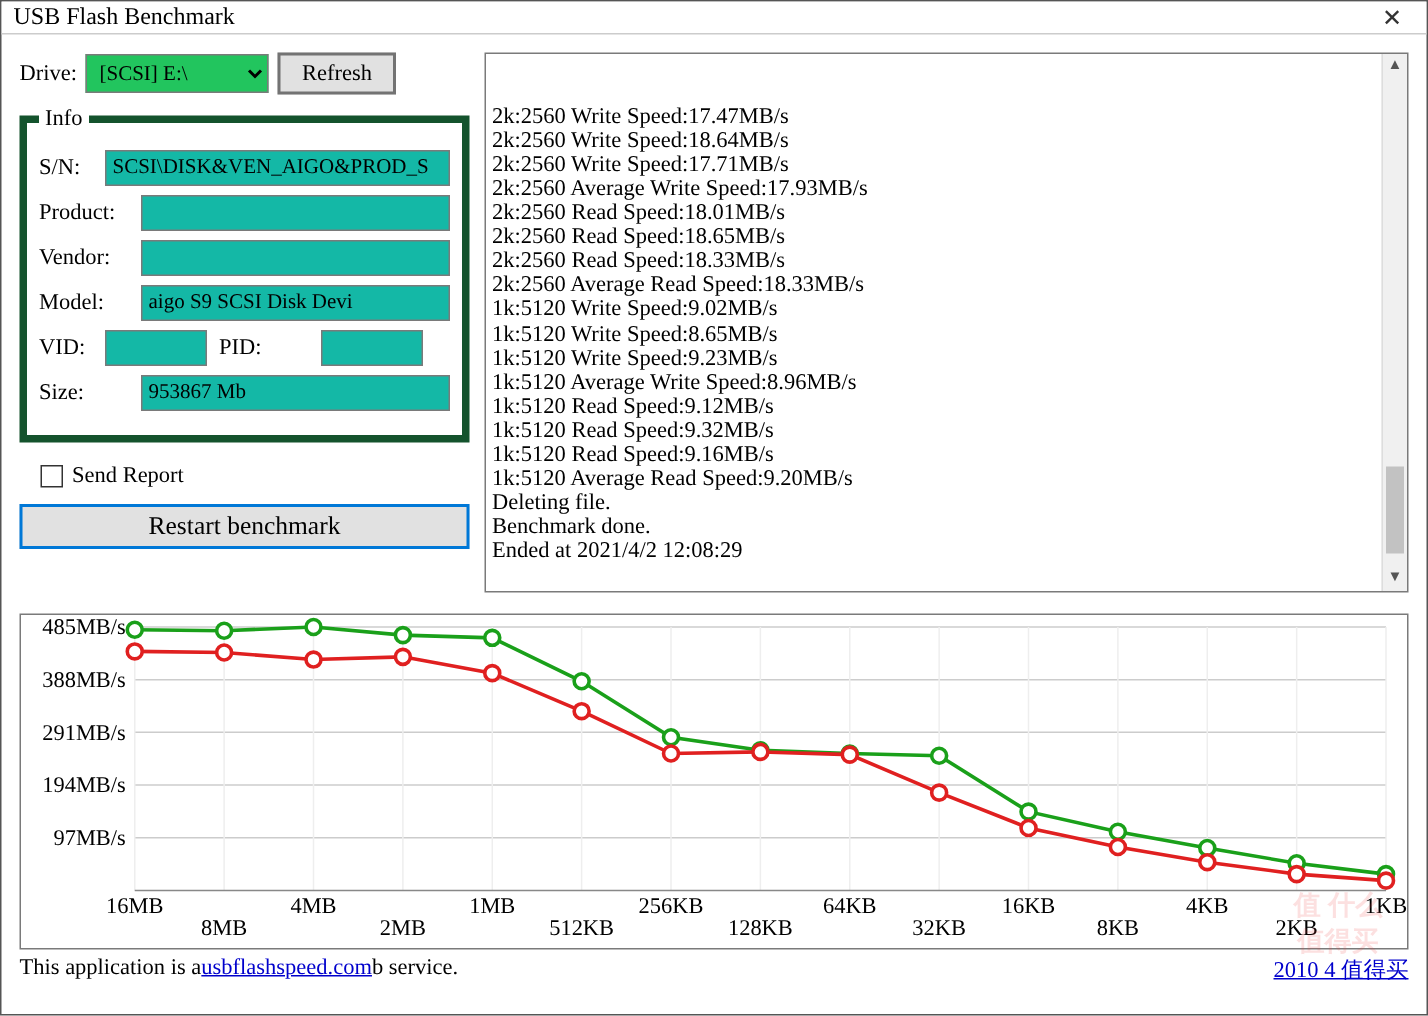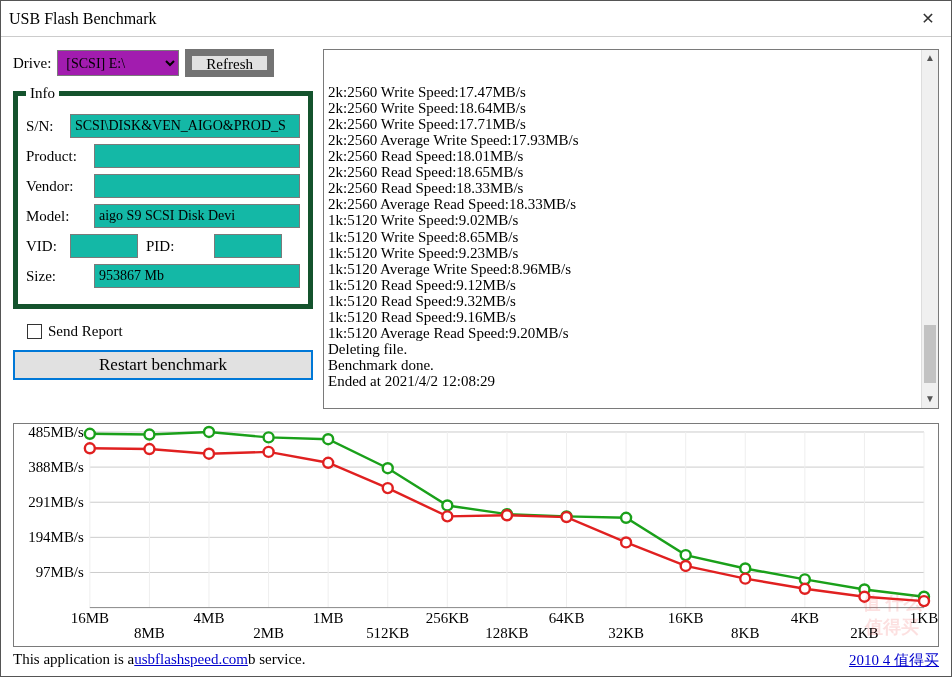--- a/index.html
+++ b/index.html
@@ -7,21 +7,21 @@
     margin: 0;
     font-family: "SimSun", "NSimSun", serif;
     font-size: 15px;
     background: #fff;
     width: 952px;
     height: 677px;
     overflow: hidden;
     border: 1px solid #555;
   }
   .titlebar {
-    height: 36px;
+    height: 22px;
     display: flex;
     align-items: center;
     border-bottom: 1px solid #ccc;
     background: #fff;
   }
   .titlebar-text {
     flex: 1;
     padding-left: 8px;
     font-size: 16px;
   }
@@ -57,30 +57,30 @@
     align-items: center;
     gap: 6px;
     margin-bottom: 8px;
   }
   .label { white-space: nowrap; }
   select, .combo {
     font-family: inherit;
     font-size: 14px;
     height: 26px;
     border: 1px solid #7a7a7a;
-    background: #a21caf;
+    background: #22c55e;
     padding: 0 4px;
   }
   .btn {
     font-family: inherit;
     font-size: 15px;
     height: 28px;
     padding: 0 14px;
     background: #e1e1e1;
-    border: 7px solid #737373;
+    border: 2px solid #737373;
     cursor: default;
   }
   fieldset.info {
     border: 5px solid #14532d;
     margin: 0 0 8px 0;
     padding: 6px 8px 10px 8px;
   }
   fieldset.info legend { padding: 0 4px; font-size:15px;}
   .info-row {
     display: flex;

